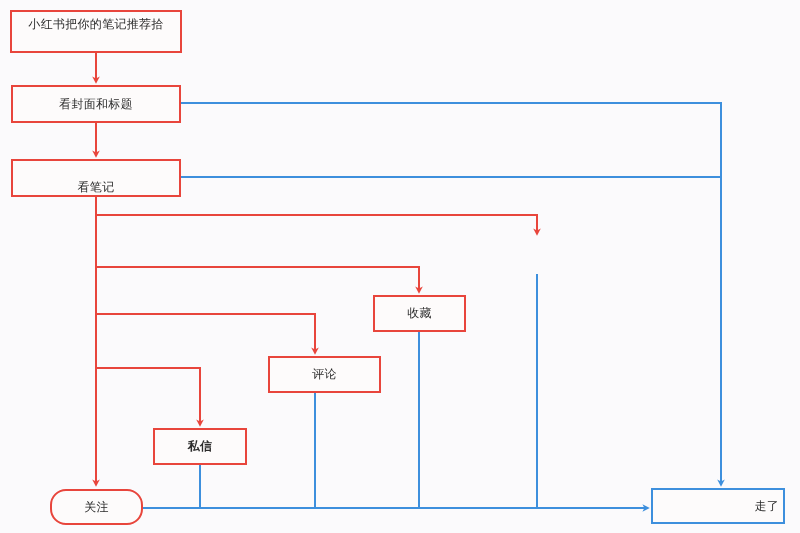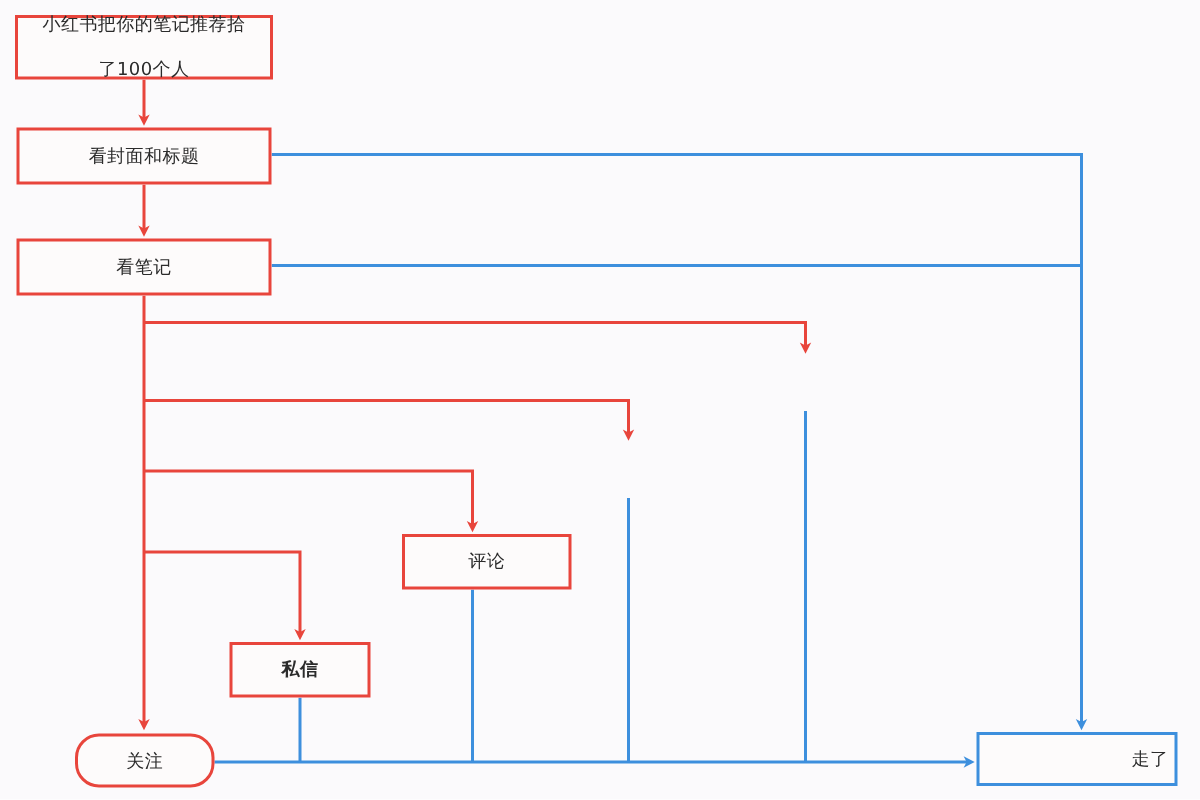--- a/index.html
+++ b/index.html
@@ -84,32 +84,35 @@
       <path d="M537,274 L537,508"></path>
       <path d="M419,332 L419,508"></path>
       <path d="M315,393 L315,508"></path>
       <path d="M200,465 L200,508"></path>
 
       <path d="M143,508 L646,508" marker-end="url(#arrow-blue)"></path>
     </g>
   </svg>
 
   <div class="node node-red" style="left:10px; top:10px; width:172px; height:43px;">
-    <span><span>小红书把你的笔记推荐拾</span><br><span>了100个人</span></span>
+    <span><span>小红书把你的笔记推荐拾</span><br></span>
   </div>
 
   <div class="node node-red" style="left:11px; top:85px; width:170px; height:38px;text-align:center;">
     <span>看封面和标题</span>
   </div>
 
-  <div class="node node-red" style="left:11px; top:159px; width:170px; height:38px;">
+  <div class="node node-red" style="left:11px; top:159px; width:170px; height:38px;align-items:flex-end;">
     <span>看笔记</span>
   </div>
 
 
+  <div class="node node-red" style="left:373px; top:295px; width:93px; height:37px;">
+    <span>收藏</span>
+  </div>
 
   <div class="node node-red" style="left:268px; top:356px; width:113px; height:37px;">
     <span>评论</span>
   </div>
 
   <div class="node node-red" style="left:153px; top:428px; width:94px; height:37px;font-weight:bold;">
     <span>私信</span>
   </div>
 
   <div class="node node-red" style="left:50px; top:489px; width:93px; height:36px;border-radius:16px;">

